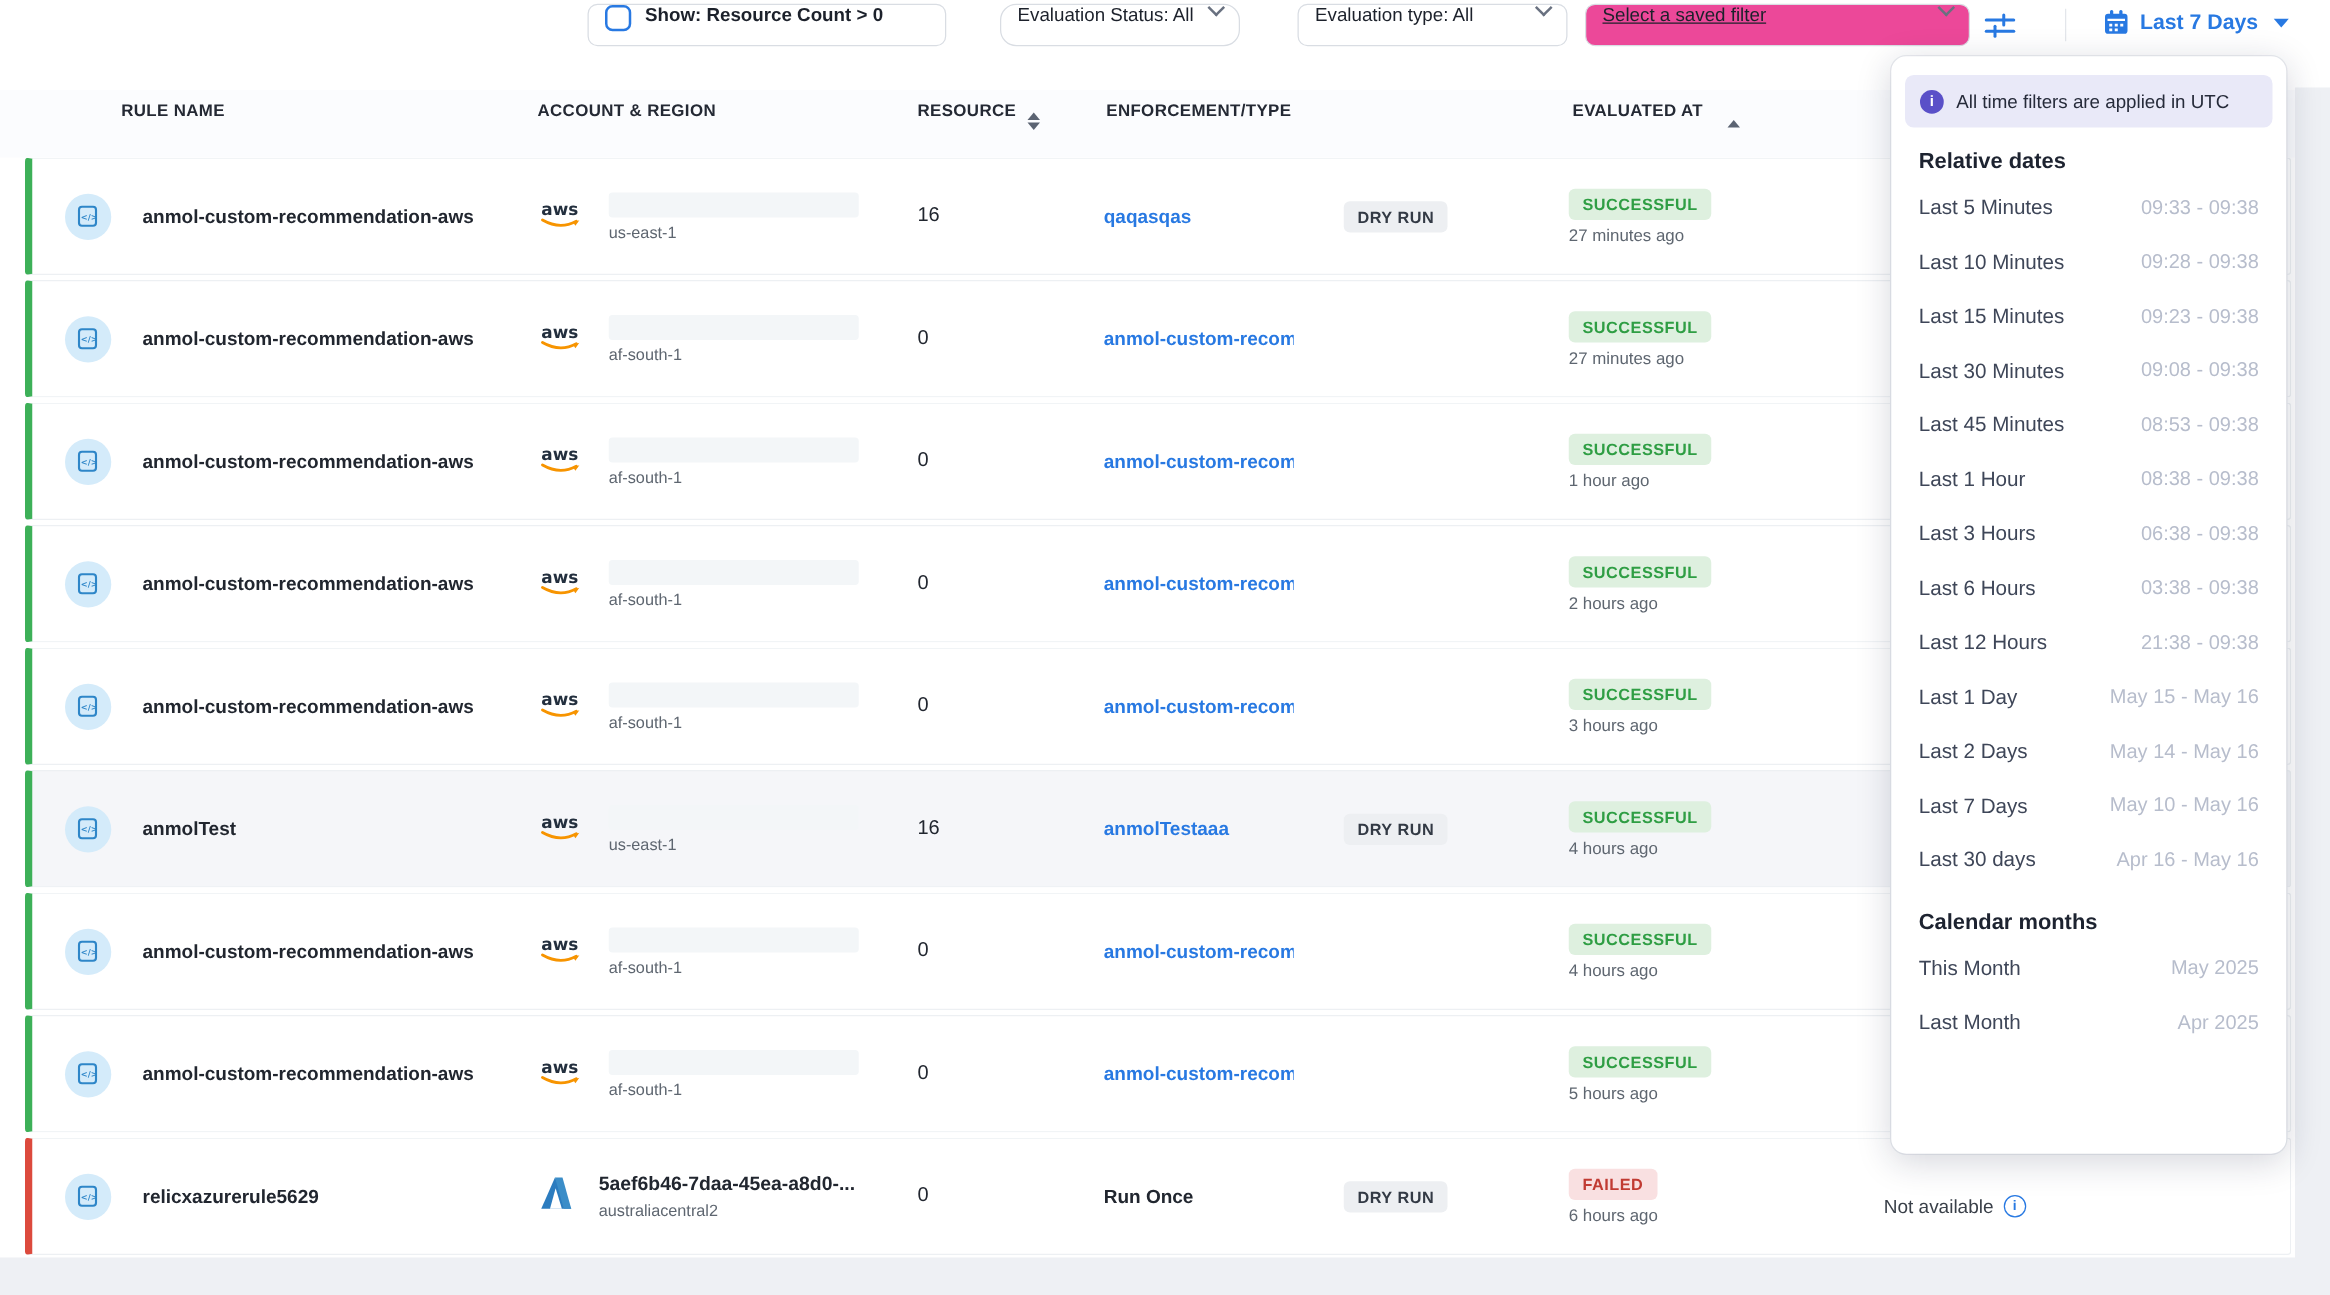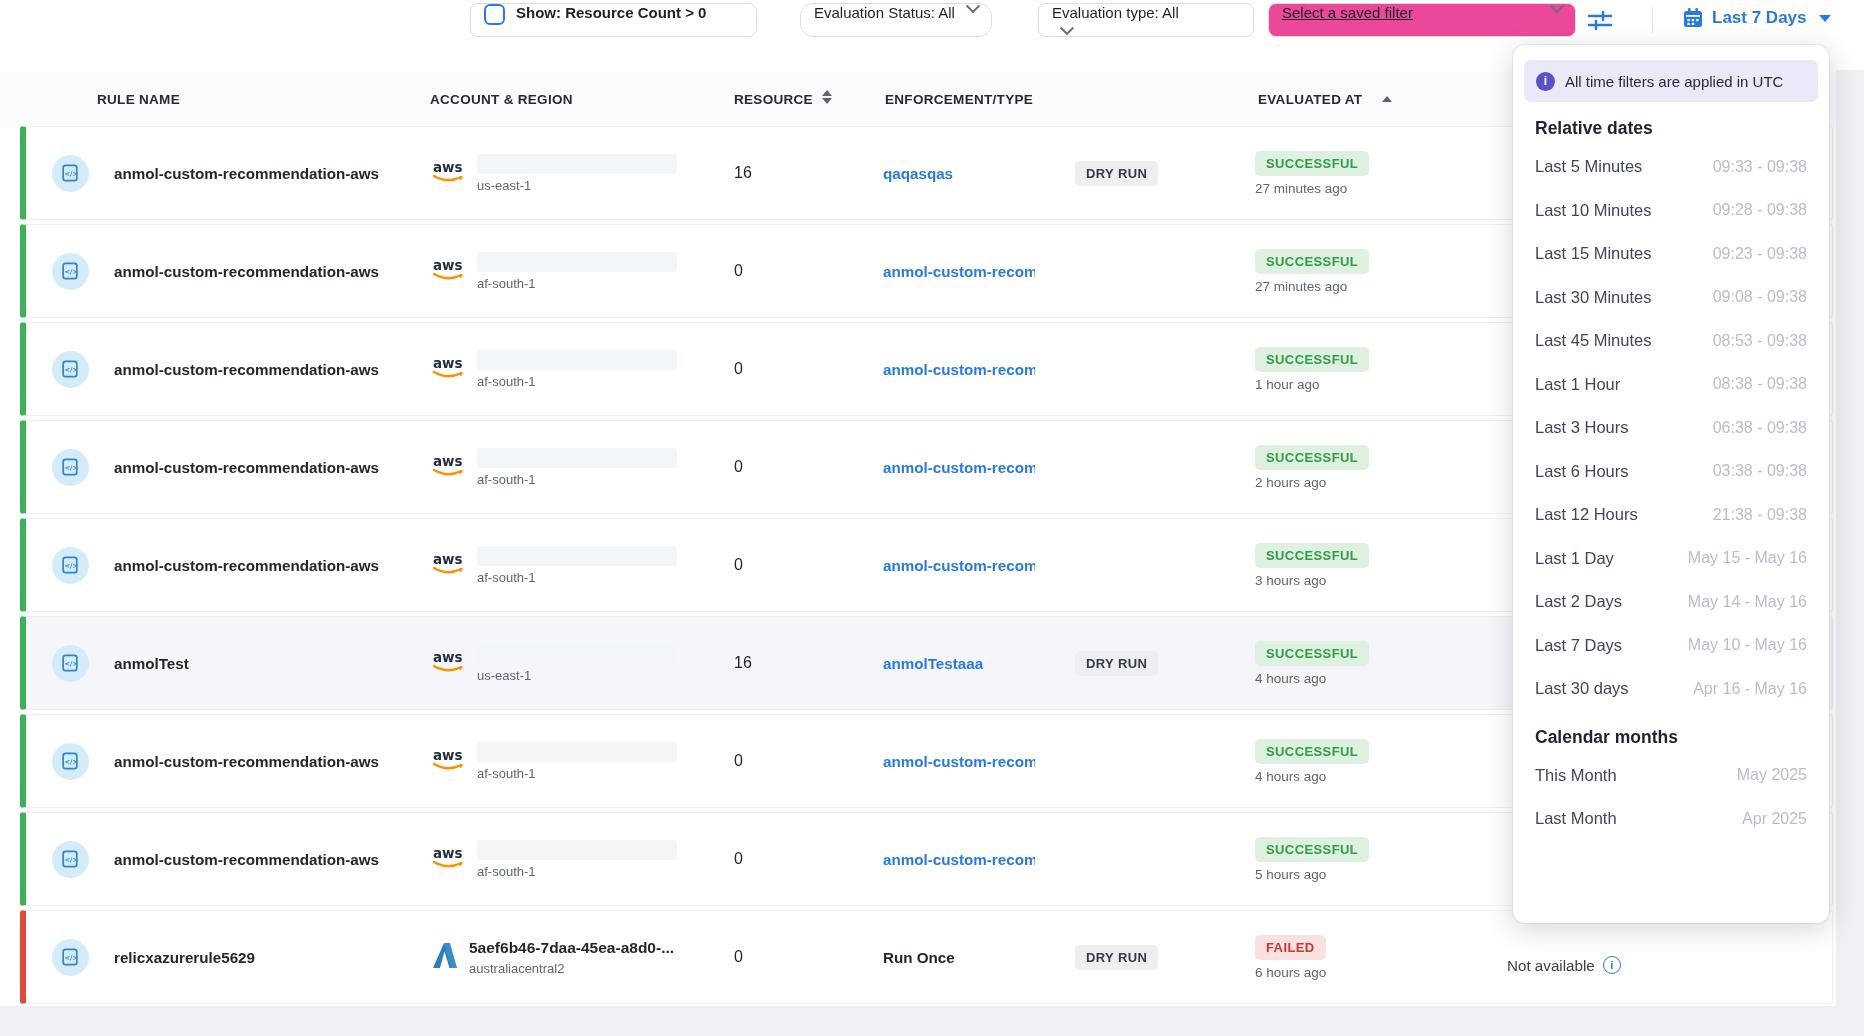--- a/index.html
+++ b/index.html
@@ -16,54 +16,54 @@
   .toolbar { position:absolute; top:0; left:0; width:1864px; height:42px; background:#fff; }
   .ctl {
     position:absolute; top:3px; height:34px; border:1px solid #d9dde3; border-radius:8px;
     background:#fff; display:flex; align-items:flex-start; padding:0 13px; font-size:15px; color:#1c212b;
     cursor:pointer;
   }
   .ctl .spacer { flex:1; }
   #ctl-show { left:470px; width:287px; gap:11px; font-weight:700; }
   .checkbox { width:21px; height:21px; border:2px solid #2879e2; border-radius:6px; background:#fff; flex:0 0 auto; }
   #ctl-status { left:800px; width:192px;border-radius:13px; }
-  #ctl-type   { left:1038px; width:216px;flex-direction:column; }
+  #ctl-type   { left:1038px; width:216px; }
   #ctl-saved  { left:1268px; width:308px; background:#ec4899;text-decoration:underline; }
   .chev { width:10px; height:10px; border-right:2px solid #697180; border-bottom:2px solid #697180;
           transform:rotate(45deg) translate(-2px,-2px); margin-left:10px; }
   .icon-btn { position:absolute; top:6px; background:none; border:none; cursor:pointer; }
   #sliders { left:1585px; }
   .tool-divider { position:absolute; left:1652px; top:7px; width:1px; height:26px; background:#e3e6eb; }
   .date-ctl { position:absolute; left:1682px; top:7px; display:flex; align-items:center; gap:8px;
               color:#2879e2; font-size:17px; font-weight:700; cursor:pointer; background:none; border:none;
               font-family:"Liberation Sans",sans-serif; }
   .caret-down { width:0; height:0; border-left:6px solid transparent; border-right:6px solid transparent;
                 border-top:7px solid #2879e2; margin-left:4px; }
 
   
   .thead { position:absolute; top:72px; left:0; width:1836px; height:54px; background:#fbfcfe; }
-  .th { position:absolute; top:20px; font-size:13.5px; font-weight:700; letter-spacing:.3px; color:#242934; cursor:pointer; }
+  .th { position:absolute; top:9px; font-size:13.5px; font-weight:700; letter-spacing:.3px; color:#242934; cursor:pointer; }
   .sort-both { position:absolute; top:18px; display:inline-flex; flex-direction:column; gap:2px; cursor:pointer; }
   .tri-up    { width:0;height:0;border-left:5px solid transparent;border-right:5px solid transparent;border-bottom:6px solid #5b6372; }
   .tri-down  { width:0;height:0;border-left:5px solid transparent;border-right:5px solid transparent;border-top:6px solid #5b6372; }
 
   
   .rows { position:absolute; top:126px; left:20px; width:1813px; }
   .row {
     position:relative; height:94px; margin-bottom:4px; background:#fff;
     border:1px solid #edf0f3; border-left:6px solid #3db058; border-radius:3px;
     display:grid; grid-template-columns:88px 300px 290px 148px 385px 252px 1fr;
     align-items:center; cursor:pointer;
   }
   .row.failed { border-left-color:#dc4a3d; }
   .row.hl { background:#f5f6f9; }
   .c-icon { display:flex; justify-content:center; }
   .rule-ic { width:37px; height:37px; border-radius:50%; background:#d4ebfa; display:flex; align-items:center; justify-content:center; }
   .c-rule { font-size:15.2px; font-weight:700; color:#21262f; white-space:nowrap; overflow:hidden; }
-  .c-account { display:flex; align-items:center; gap:9px; padding-left:16px; }
+  .c-account { display:flex; align-items:center; gap:19px; padding-left:16px; }
   .acct-stack { display:flex; flex-direction:column; gap:4px; }
   .acct-redacted { width:200px; height:20px; background:#f3f6f8; border-radius:3px; }
   .acct-name { font-size:15.5px; font-weight:700; color:#21262f; white-space:nowrap; }
   .region { font-size:13px; color:#5e6670; }
   .c-resource { font-size:16px; color:#21262f; padding-left:30px; }
   .c-enforce { display:flex; align-items:center; padding-left:31px; }
   .enf { flex:0 0 152px; font-size:15.2px; font-weight:700; color:#21262f; white-space:nowrap; overflow:hidden; }
   .enf.link { color:#2879e2; cursor:pointer; }
   .badge { display:inline-block; padding:5px 11px; border-radius:5px; font-size:13px; font-weight:700; letter-spacing:.4px; white-space:nowrap; }
   .badge.dry { background:#edeff2; color:#333a45;margin-left:40px; }

